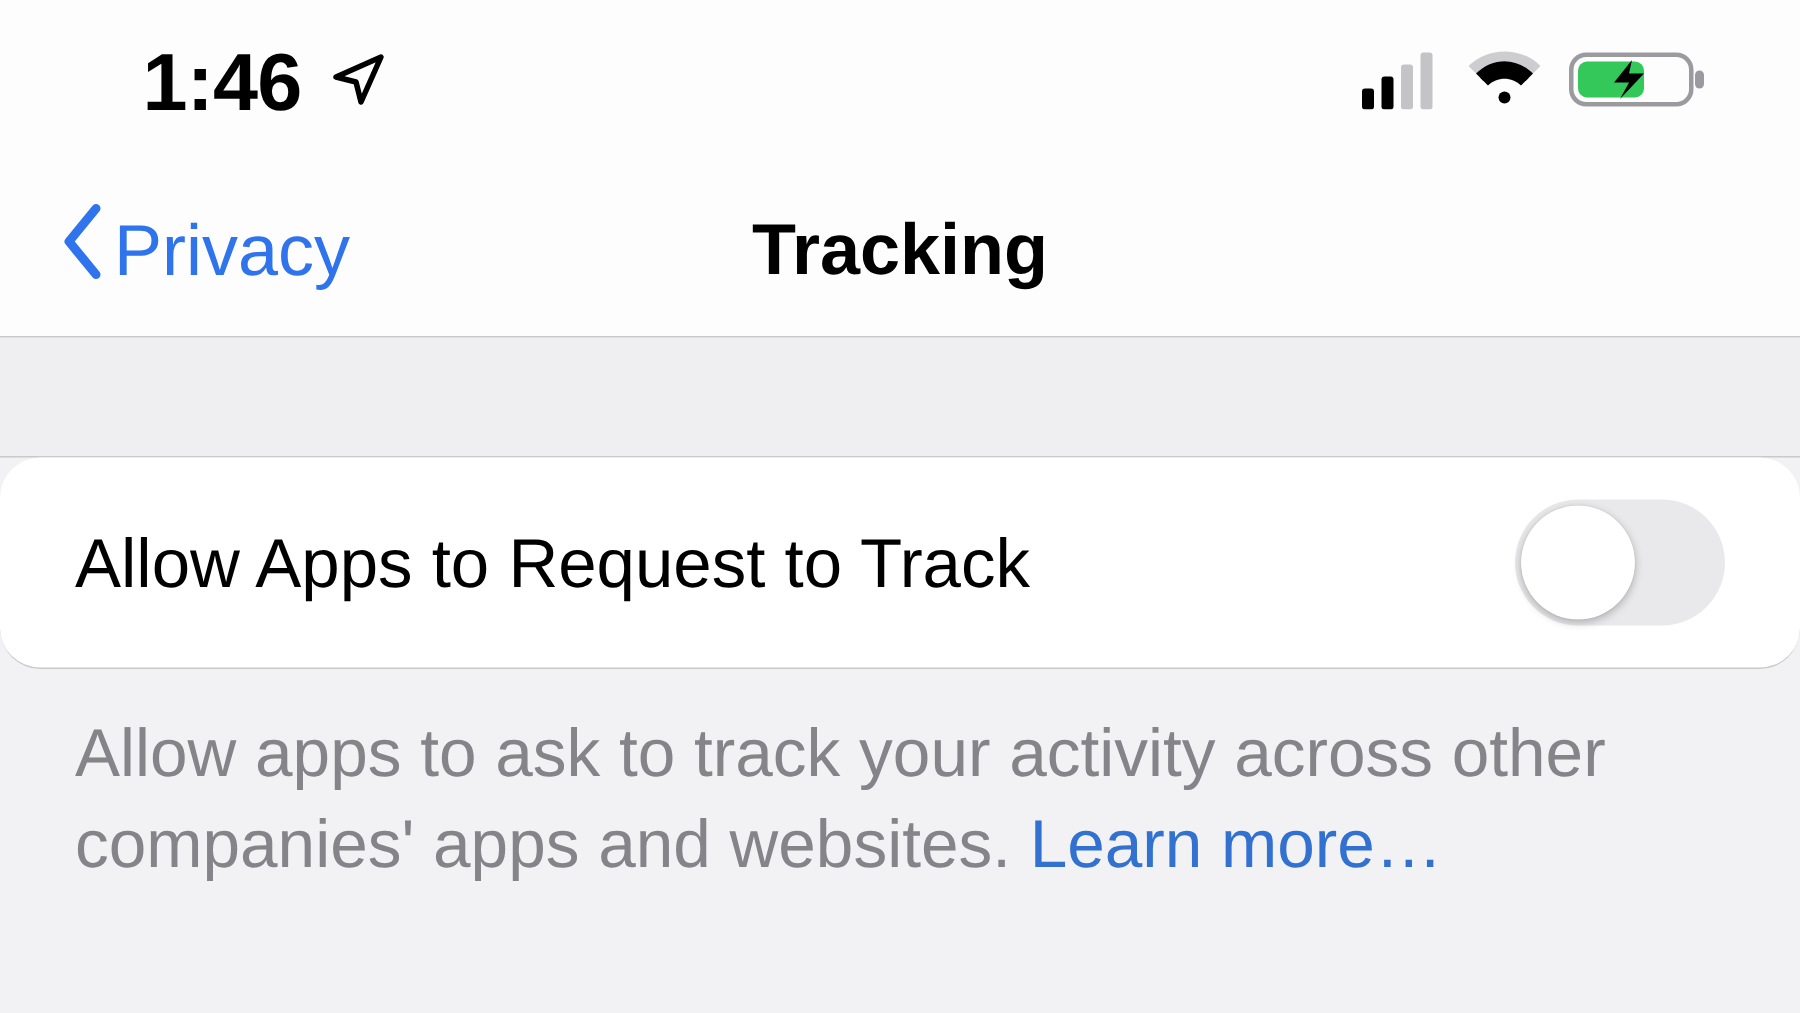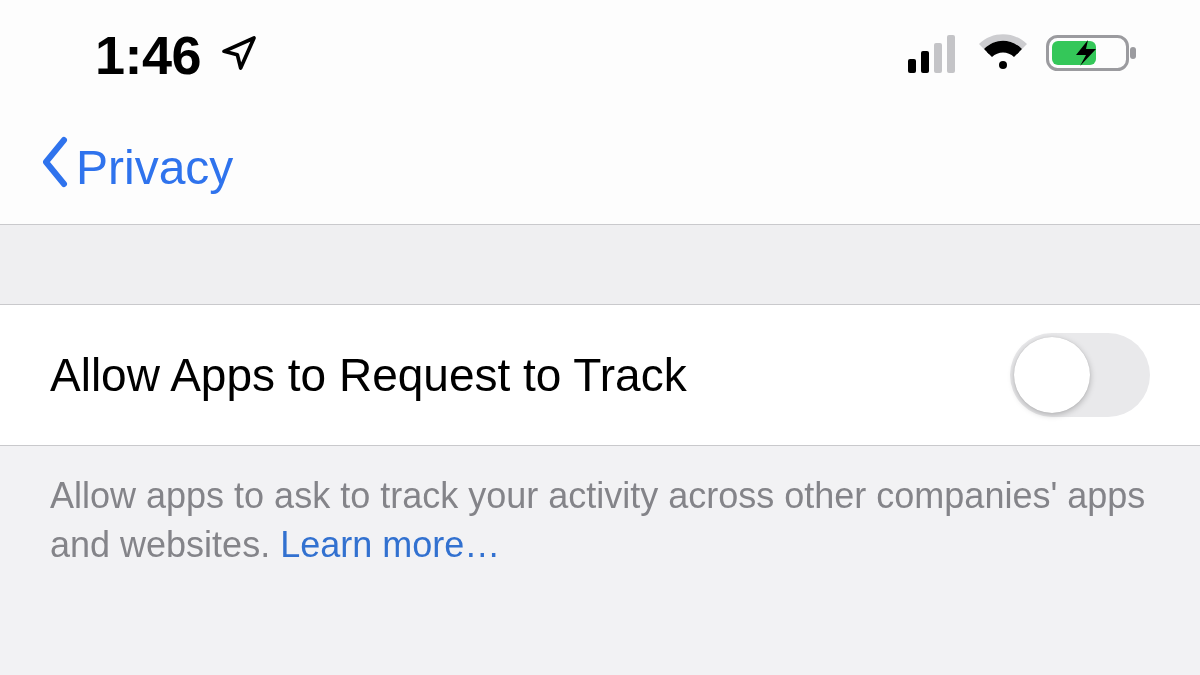--- a/index.html
+++ b/index.html
@@ -75,20 +75,21 @@
     background: #efeff1;
     border-bottom: 1px solid #c9c9cc;
   }
   .setting-row {
     background: #ffffff;
     border-bottom: 1px solid #c9c9cc;
     padding: 28px 50px 28px 50px;
     display: flex;
     align-items: center;
     justify-content: space-between;
+    border-radius: 27px;
   }
   .setting-label {
     font-size: 46px;
     font-weight: 400;
     letter-spacing: 0px;
   }
 
   
   .toggle {
     width: 140px;
@@ -106,21 +107,21 @@
     width: 76px;
     height: 76px;
     border-radius: 50%;
     background: #ffffff;
     box-shadow: 0 2px 6px rgba(0,0,0,0.25), 0 0 1px rgba(0,0,0,0.15);
   }
 
   
   .footer-text {
     padding: 26px 28px 0 50px;
-    font-size: 36px;
+    font-size: 45px;
     line-height: 1.35;
     color: #848489;
   }
   .footer-text .learn-more {
     color: #3271d0;
     cursor: pointer;
   }
 </style>
 </head>
 <body>
@@ -168,20 +169,21 @@
 
 <div class="nav-bar">
   <div class="back-button">
     <span>
       <svg width="30" height="52" viewBox="0 0 30 52" fill="none" stroke="#2f73ed" stroke-width="6" stroke-linecap="round" stroke-linejoin="round">
         <polyline points="24,4 6,26 24,48"></polyline>
       </svg>
     </span>
     <span>Privacy</span>
   </div>
+  <div class="nav-title">Tracking</div>
 </div>
 
 <div class="spacer"></div>
 
 <div class="setting-row">
   <span class="setting-label">Allow Apps to Request to Track</span>
   <div class="toggle">
     <div class="toggle-knob"></div>
   </div>
 </div>

